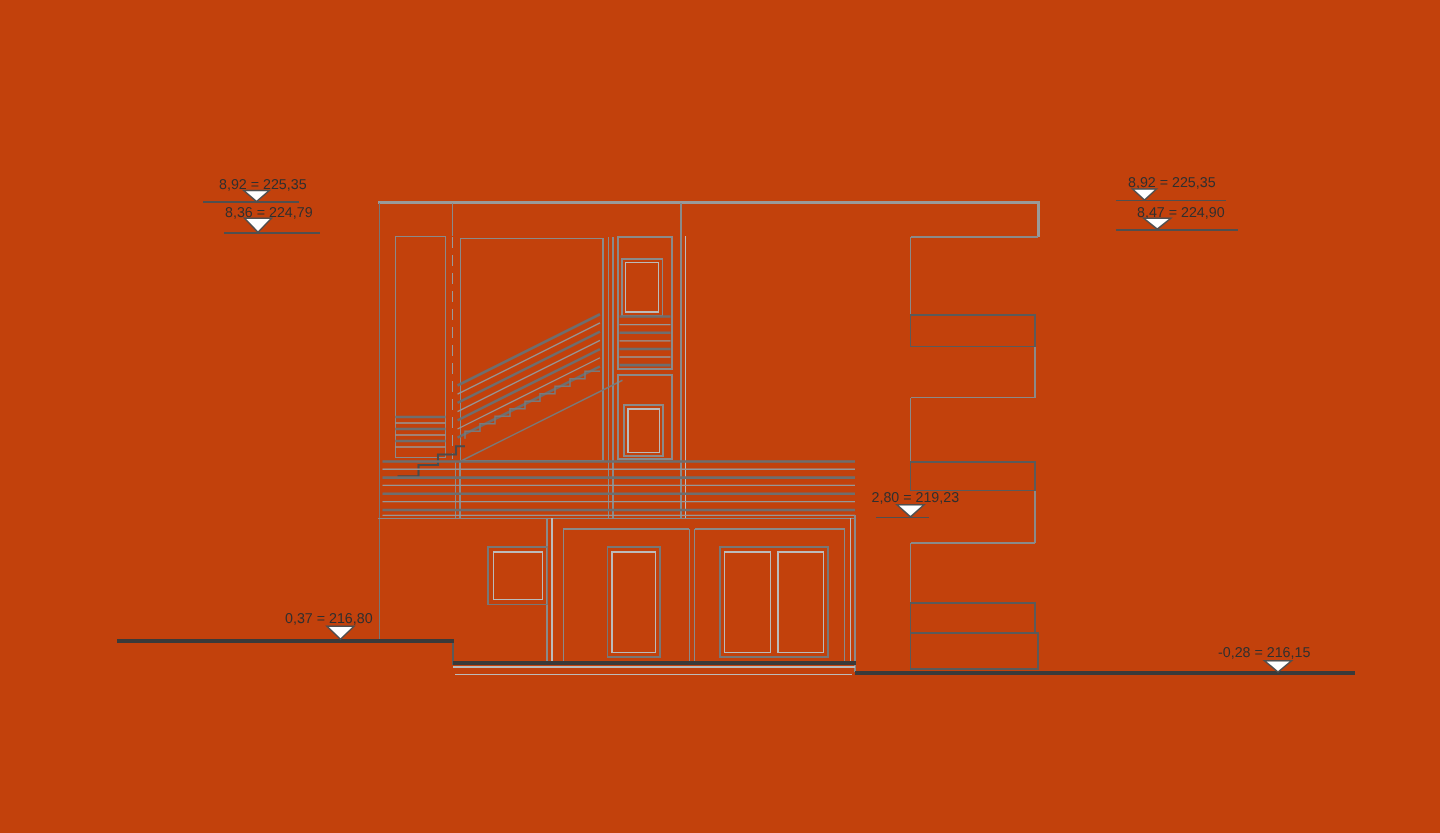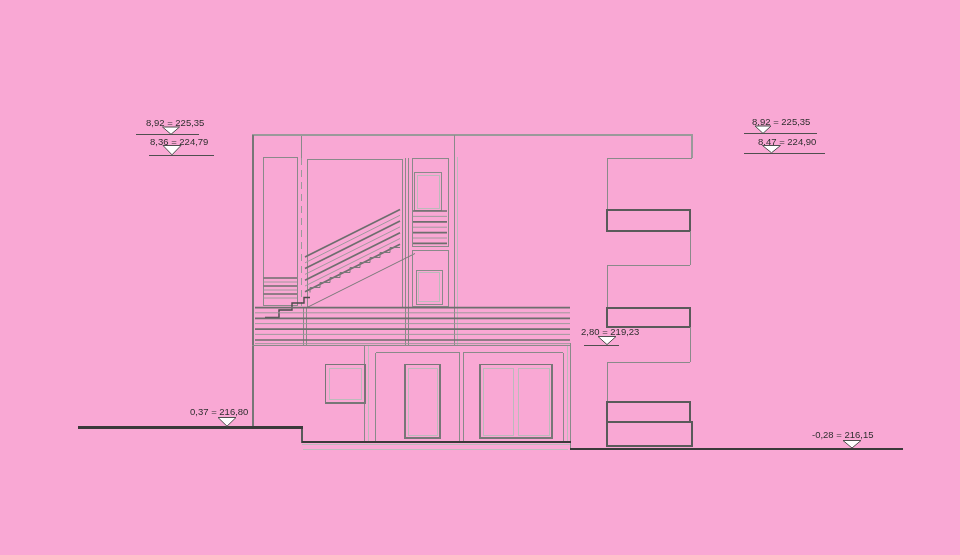--- a/index.html
+++ b/index.html
@@ -1,16 +1,16 @@
 <!DOCTYPE html>
 <html><head>
 <meta charset="utf-8">
 <style>
   html,body{margin:0;padding:0;background:#fff;}
-  #stage{position:relative;width:960px;height:555px;background:#f9a8d4;overflow:hidden;
+  #stage{position:relative;width:960px;height:555px;background:#c2410c;overflow:hidden;
          font-family:"Liberation Sans", sans-serif;}
   svg{display:block;}
   .lvl-text{font-family:"Liberation Sans", sans-serif;font-size:9.5px;fill:#2f2f2f;}
   .lvl-line{stroke:#4f4f4f;stroke-width:1;shape-rendering:crispEdges;}
   .lvl-tri{fill:#ffffff;stroke:#4f4f4f;stroke-width:1;}
   .ln{stroke:#8a8a8a;stroke-width:1;fill:none;shape-rendering:crispEdges;}
   .ln-md{stroke:#777777;stroke-width:1.2;fill:none;shape-rendering:crispEdges;}
   .ln-thick{stroke:#9a9a9a;stroke-width:2;fill:none;shape-rendering:crispEdges;}
   .ln-dark{stroke:#3a3a3a;stroke-width:2.4;fill:none;shape-rendering:crispEdges;}
   .ln-box{stroke:#5a5a5a;stroke-width:1.2;fill:none;shape-rendering:crispEdges;}

